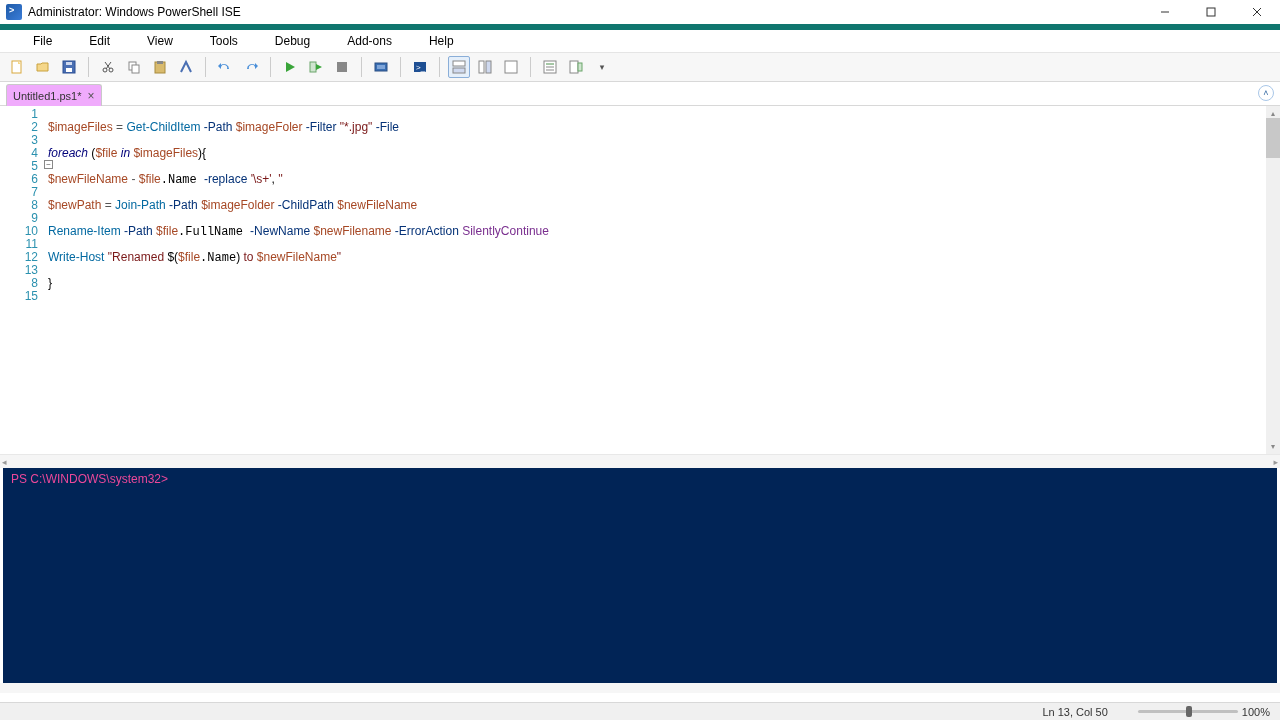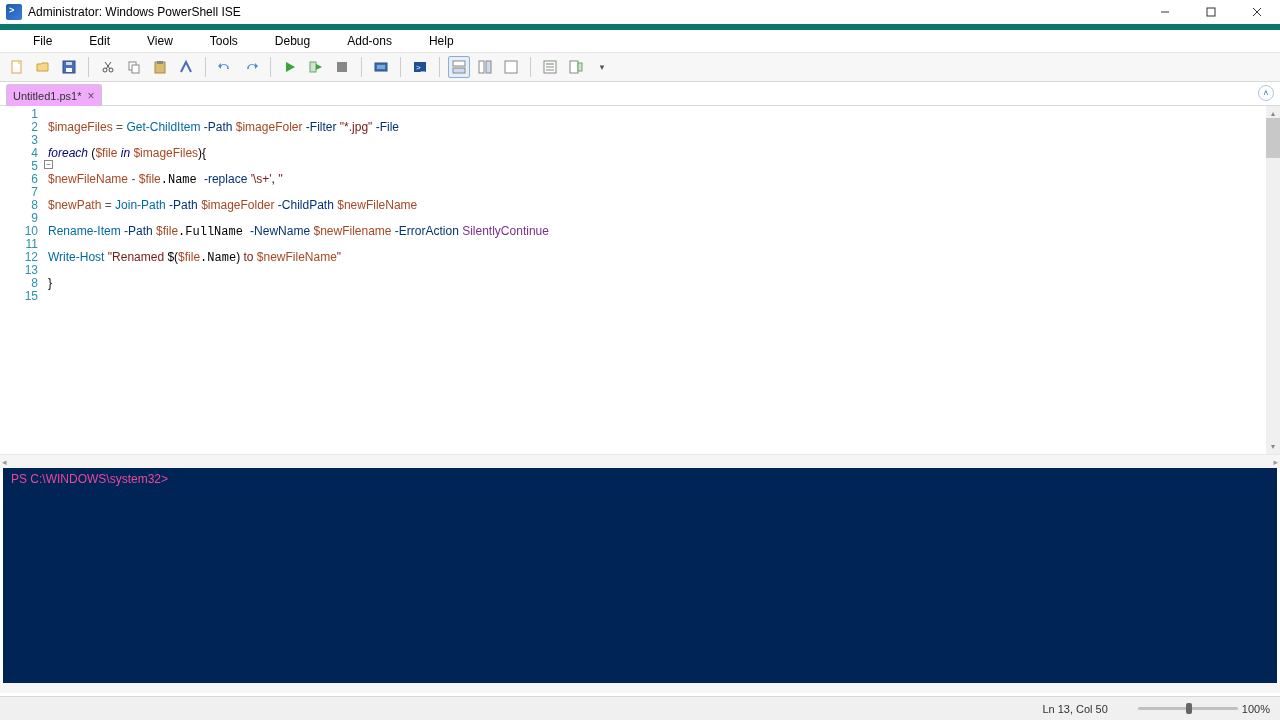--- a/index.html
+++ b/index.html
@@ -32,21 +32,21 @@
 .code-line { height:13px; white-space:pre; }
 .fold { position:absolute; left:44px; top:54px; width:9px; height:9px; border:1px solid #888; font-size:8px; line-height:7px; text-align:center; color:#555; background:#fff;}
 .vscroll { position:absolute; right:0; top:0; width:14px; height:100%; background:#f0f0f0; }
 .vscroll .thumb { width:14px; height:40px; background:#c8c8c8; }
 .carets { position:absolute; right:1px; width:12px; color:#888; font-size:8px; text-align:center;}
 .hscroll-row { height:14px; background:#f5f5f5; border-top:1px solid #e8e8e8; display:flex; align-items:center; justify-content:space-between; padding:0 2px; color:#999; font-size:9px;}
 
 .console { height: 215px; background:#012456; color:#ec4899; font-family:"Lucida Console","Consolas",monospace; font-size:12px; padding:4px 8px; margin:0 3px; }
 .console-gap { height:10px; background:#f6f6f6;}
 
-.statusbar { position:absolute; bottom:0; left:0; right:0; height:24px; background:#f0f0f0; border-top:1px solid #d8d8d8; display:flex; align-items:center; justify-content:flex-end; font-size:11px; color:#333; padding:0 10px; gap:30px; }
+.statusbar { position:absolute; bottom:0; left:0; right:0; height:18px; background:#f0f0f0; border-top:1px solid #d8d8d8; display:flex; align-items:center; justify-content:flex-end; font-size:11px; color:#333; padding:0 10px; gap:30px; }
 .statusbar .slider { width:100px; height:3px; background:#c0c0c0; position:relative; border-radius:2px;}
 .statusbar .slider .knob { position:absolute; left:48px; top:-4px; width:6px; height:11px; background:#666; border-radius:2px;}
 
 
 .c-var { color:#a64825; }
 .c-str { color:#7a1818; }
 .c-op  { color:#555; }
 .c-cmd { color:#0369a1; }
 .c-param { color:#053277; }
 .c-key { color:#02027a;font-style:italic; }

